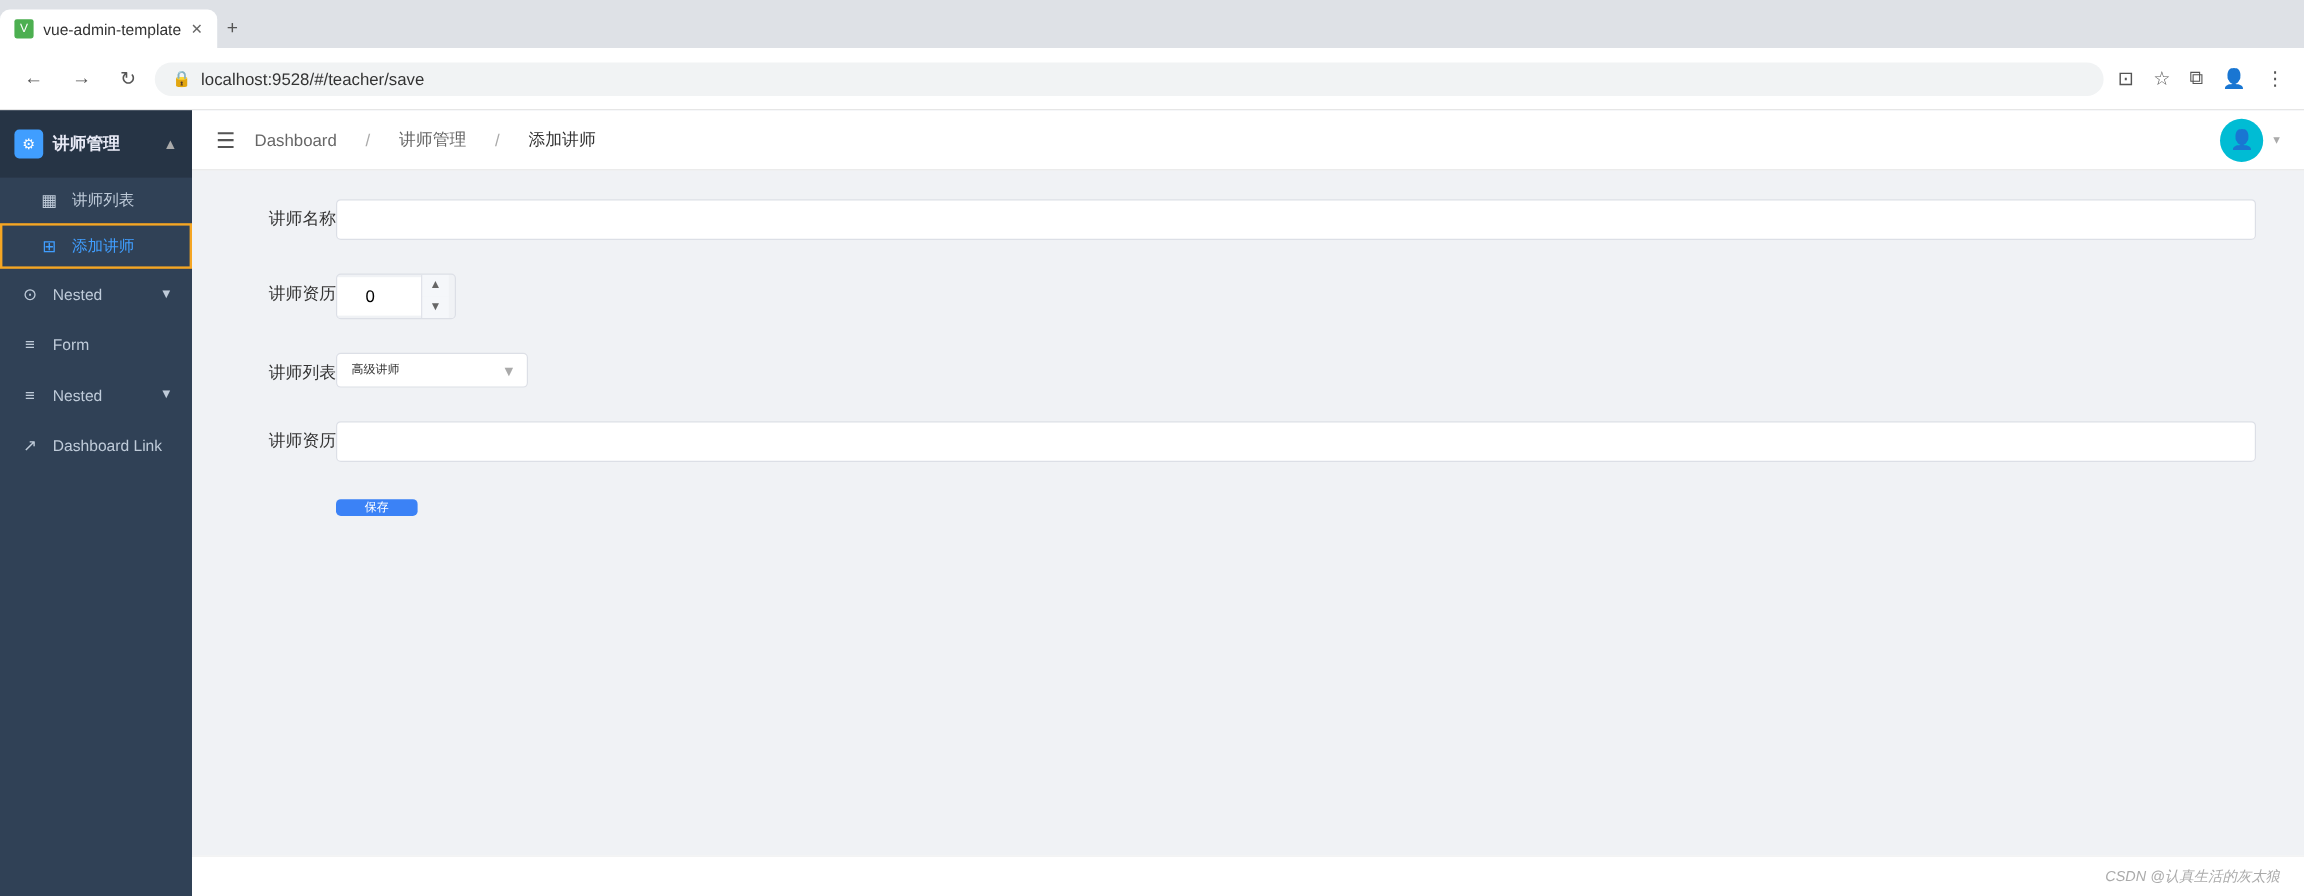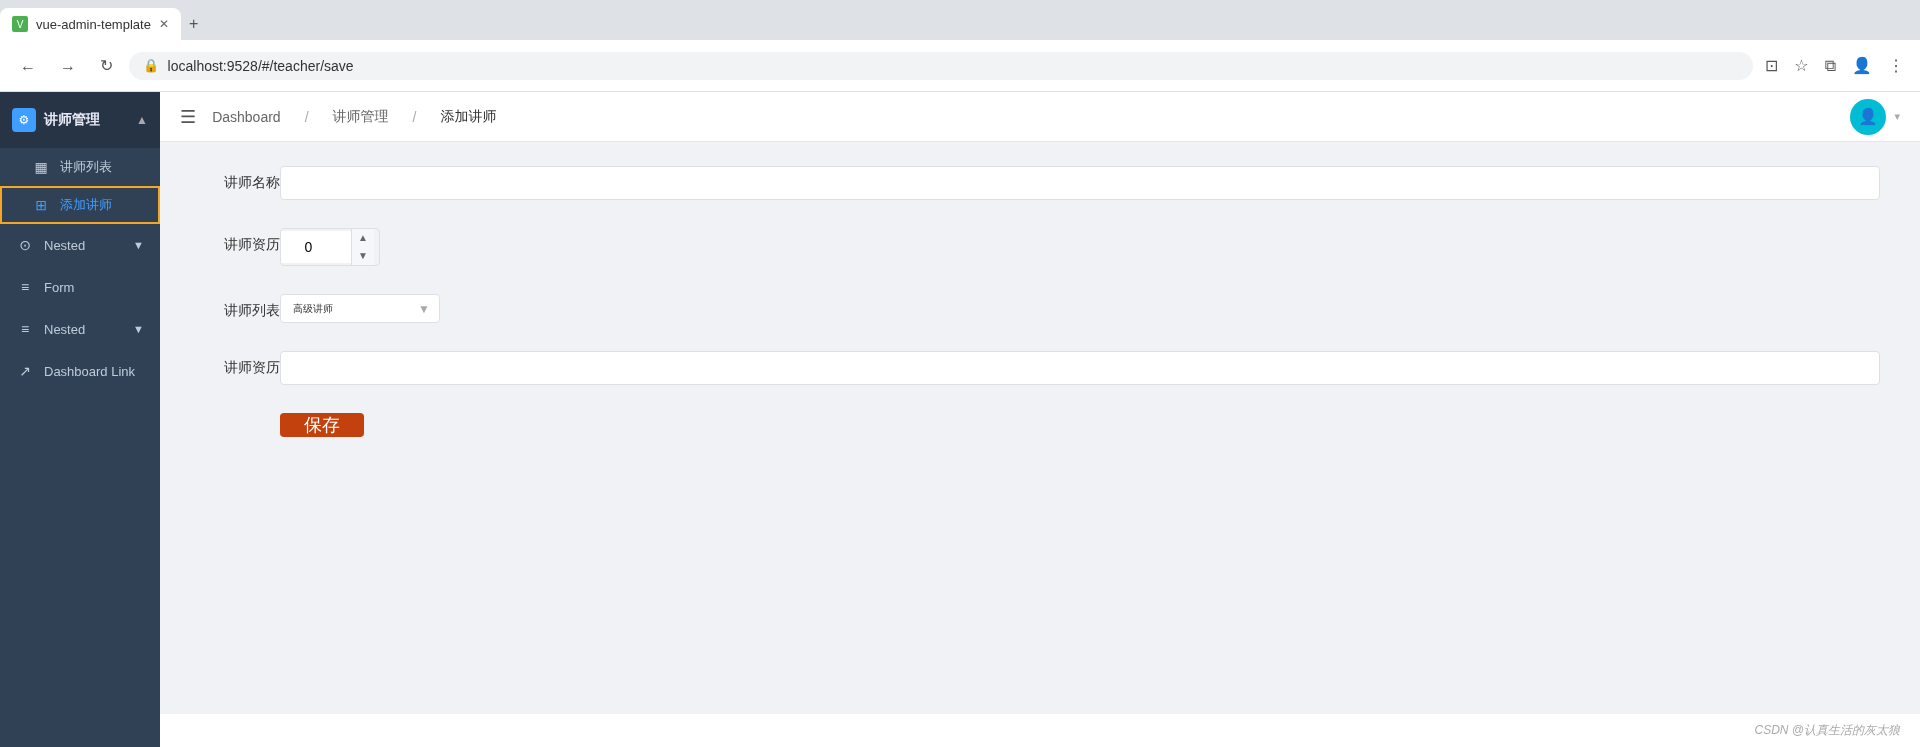--- a/index.html
+++ b/index.html
@@ -61,21 +61,21 @@
     .form-control { flex: 1; }
     .form-input { width: 100%; border: 1px solid #dcdfe6; border-radius: 4px; padding: 8px 12px; font-size: 14px; outline: none; color: #333; background: #fff; }
     .number-input-wrapper { display: flex; align-items: center; width: 100px; border: 1px solid #dcdfe6; border-radius: 4px; overflow: hidden; }
     .number-input { border: none; outline: none; padding: 8px 10px; font-size: 14px; width: 70px; text-align: center; }
     .number-btns { display: flex; flex-direction: column; border-left: 1px solid #dcdfe6; }
     .number-btn { background: #f5f7fa; border: none; cursor: pointer; padding: 2px 6px; font-size: 10px; color: #666; line-height: 1.4; }
     .select-wrapper { position: relative; width: 160px; }
     .form-select { width: 100%; border: 1px solid #dcdfe6; border-radius: 4px; padding: 8px 30px 8px 12px; font-size: 10px; outline: none; color: #333; background: #fff; appearance: none; cursor: pointer; }
     .select-arrow { position: absolute; right: 10px; top: 50%; transform: translateY(-50%); color: #aaa; font-size: 12px; pointer-events: none; }
     .form-textarea { width: 100%; border: 1px solid #dcdfe6; border-radius: 4px; padding: 8px 12px; font-size: 14px; outline: none; color: #333; background: #fff; resize: vertical; min-height: 160px; }
-    .save-btn { background: #c2410c; color: white; border: none; border-radius: 4px; padding: 0 24px; font-size: 18px; cursor: pointer; }
+    .save-btn { background: #3b82f6; color: white; border: none; border-radius: 4px; padding: 0 24px; font-size: 10px; cursor: pointer; }
 
     .footer-text { text-align: right; padding: 8px 20px; font-size: 12px; color: #aaa; background: #fff; border-top: 1px solid #f0f0f0; font-style: italic; }
   </style>
 </head>
 <body>
 
 <div class="browser-chrome">
   <div class="tab-bar">
     <div class="tab">
       <div class="tab-favicon">V</div>

